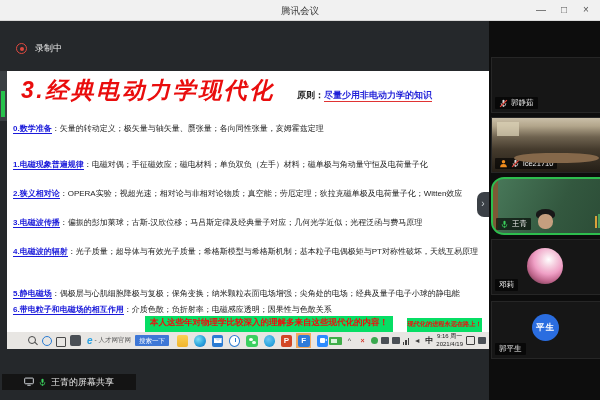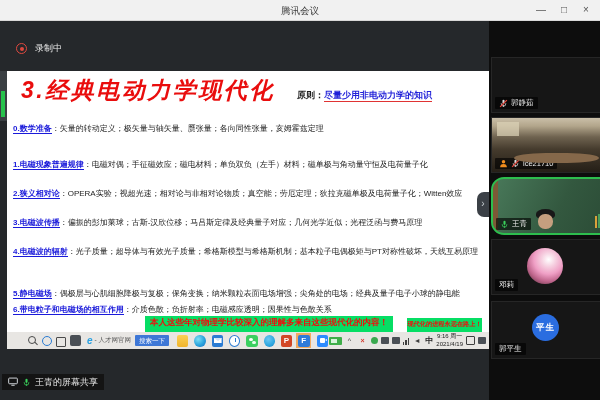--- a/index.html
+++ b/index.html
@@ -111,21 +111,21 @@
   .t-dark { width:8px; height:7px; background:#4a4f55; border-radius:1px; }
   .t-net { display:flex; align-items:flex-end; gap:1px; height:8px; }
   .t-net b { width:1.6px; background:#3f3f3f; display:block; }
   .t-net b:nth-child(1){height:3px}.t-net b:nth-child(2){height:5px}.t-net b:nth-child(3){height:7px}
   .t-ime { font-size:8px; color:#222; font-weight:bold; }
   .t-time { text-align:center; font-size:6px; line-height:1.25; color:#222; white-space:nowrap; }
   .t-action { width:9px; height:9px; border:1.1px solid #3f3f3f; border-radius:1px; }
 
   
   .share-chip { position:absolute; left:2px; top:374px; height:16px; background:#141414;
-                display:flex; align-items:center; gap:4px; padding:0 6px; }
+                display:flex; align-items:center; gap:4px; padding:0 22px; }
   .share-chip span { color:#e8e8e8; font-size:9px; white-space:nowrap; }
 
   
   .sidebar { position:absolute; left:489px; top:21px; width:111px; height:379px; background:#0d0d0d; }
   .tile { position:absolute; left:2px; width:126px; height:56px; background:#161616;
           border:1px solid #262626; overflow:hidden; }
   .tile.t1{top:36px}.tile.t2{top:96px}
   .tile.t3{top:156px; height:58px; border:2px solid #2dbe4e;}
   .tile.t4{top:218px}.tile.t5{top:280px; height:58px;}
   .namechip { position:absolute; left:3px; bottom:3px; background:rgba(0,0,0,0.62); padding:1px 4px;

